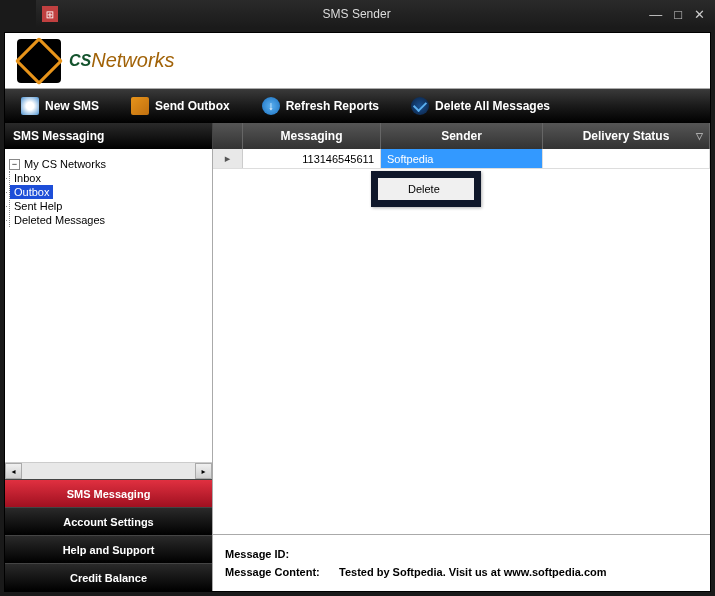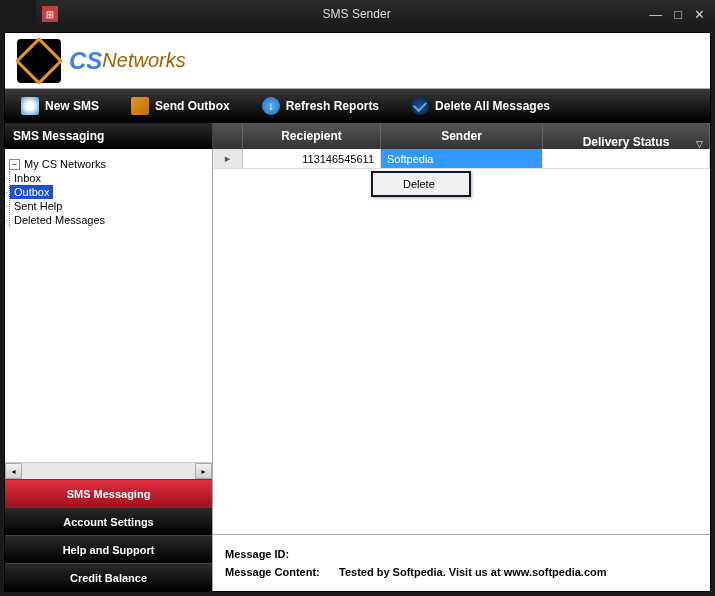--- a/index.html
+++ b/index.html
@@ -10,40 +10,40 @@
 .title-icon::after { content: "⊞"; color: #fff; font-size: 10px; }
 .title-text { flex: 1; text-align: center; }
 .window-controls { display: flex; gap: 12px; padding-right: 4px; }
 .window-controls span { color: #ccc; cursor: pointer; font-size: 13px; }
 
 .content { flex: 1; background: #fff; margin: 4px; display: flex; flex-direction: column; border: 1px solid #000; }
 
 .logo-bar { height: 56px; background: #fff; display: flex; align-items: center; padding: 0 12px; border-bottom: 1px solid #aaa; }
 .logo-icon { width: 44px; height: 44px; background: #000; border-radius: 4px; display: flex; align-items: center; justify-content: center; margin-right: 8px; position: relative; }
 .logo-icon::before { content: ""; position: absolute; width: 28px; height: 28px; border: 3px solid #e8941a; transform: rotate(45deg); border-radius: 2px; }
-.logo-text1 { color: #3b82f6; font-size: 24px; font-weight: bold; font-style: italic; }
+.logo-text1 { color: #14532d; font-size: 16px; font-weight: bold; font-style: italic; }
 .logo-text2 { color: #a16207; font-size: 20px; font-weight: normal; font-style: italic; }
 
 .toolbar { height: 34px; background: linear-gradient(#3a3a3a, #1a1a1a, #000); display: flex; align-items: center; }
 .tb-btn { display: flex; align-items: center; color: #fff; font-size: 12px; font-weight: bold; padding: 0 16px; height: 100%; cursor: pointer; gap: 6px; }
 .tb-icon { width: 18px; height: 18px; }
 .icon-newsms { background: radial-gradient(circle, #fff 30%, #4a90d0); border-radius: 2px; }
 .icon-outbox { background: linear-gradient(135deg, #e8941a, #c07010); border-radius: 2px; }
 .icon-refresh { background: radial-gradient(circle, #5bb0f0, #1a70c0); border-radius: 50%; position: relative; }
 .icon-refresh::after { content: "↓"; color: #fff; position: absolute; left: 50%; top: 50%; transform: translate(-50%, -50%); font-size: 12px; font-weight: bold; }
 .icon-delete { width: 18px; height: 18px; background: radial-gradient(circle, #1a5090, #0a2040); border-radius: 50%; position: relative; }
 .icon-delete::after { content: ""; position: absolute; width: 10px; height: 6px; border-left: 2px solid #5bb0f0; border-bottom: 2px solid #5bb0f0; top: 4px; left: 3px; transform: rotate(-45deg); }
 
 .headers { height: 26px; background: linear-gradient(#2a2a2a, #000); display: flex; color: #fff; font-size: 12px; font-weight: bold; }
 .hdr-sidebar { width: 208px; padding-left: 8px; display: flex; align-items: center; border-right: 1px solid #444; }
 .hdr-marker { width: 30px; background: linear-gradient(#555, #333); border-right: 1px solid #666; }
 .hdr-col { display: flex; align-items: center; justify-content: center; border-right: 1px solid #666; background: linear-gradient(#555, #333); }
 .hdr-recipient { width: 138px; }
 .hdr-sender { width: 162px; }
-.hdr-delivery { flex: 1; position: relative; align-items: flex-end; }
+.hdr-delivery { flex: 1; position: relative; }
 .filter-arrow { position: absolute; right: 6px; color: #aaa; font-size: 9px; }
 
 .body-row { flex: 1; display: flex; min-height: 0; }
 .sidebar { width: 208px; display: flex; flex-direction: column; border-right: 1px solid #aaa; }
 .tree { flex: 1; background: #fff; padding: 8px 4px; font-size: 11px; color: #000; overflow: hidden; }
 .tree-root { display: flex; align-items: center; gap: 4px; padding: 1px 0; }
 .tree-toggle { width: 11px; height: 11px; border: 1px solid #888; display: flex; align-items: center; justify-content: center; font-size: 9px; line-height: 1; cursor: pointer; }
 .tree-children { margin-left: 0; }
 .tree-item { padding: 1px 4px; cursor: pointer; position: relative; }
 .tree-item::before { content: ""; position: absolute; left: -11px; top: 50%; width: 8px; border-top: 1px dotted #888; }
@@ -61,21 +61,21 @@
 .main { flex: 1; display: flex; flex-direction: column; }
 .grid { flex: 1; background: #fff; font-size: 11px; position: relative; }
 .grid-row { display: flex; height: 20px; border-bottom: 1px solid #ddd; }
 .grid-marker { width: 30px; background: #e8e8e8; border-right: 1px solid #ccc; display: flex; align-items: center; justify-content: center; color: #555; }
 .grid-cell { border-right: 1px solid #ddd; padding: 2px 6px; display: flex; align-items: center; }
 .grid-cell.selected { background: #3399ff; color: #fff; }
 .cell-recipient { width: 138px; justify-content: flex-end; }
 .cell-sender { width: 162px; }
 .cell-delivery { flex: 1; }
 
-.context-menu { position: absolute; top: 22px; left: 158px; background: #f0f0f0; border: 2px solid #0f172a; box-shadow: 1px 1px 3px rgba(0,0,0,0.3); padding: 2px; font-size: 11px; }
+.context-menu { position: absolute; top: 22px; left: 158px; background: #f0f0f0; border: 7px solid #0f172a; box-shadow: 1px 1px 3px rgba(0,0,0,0.3); padding: 2px; font-size: 11px; }
 .ctx-item { padding: 3px 32px 3px 28px; cursor: pointer; }
 
 .details { border-top: 1px solid #aaa; padding: 10px 12px; font-size: 11px; background: #fff; }
 .detail-row { display: flex; padding: 3px 0; }
 .detail-label { font-weight: bold; width: 114px; }
 .detail-value { font-weight: bold; }
 </style>
 </head>
 <body>
 
@@ -112,21 +112,21 @@
       </div>
       <div class="tb-btn">
         <div class="icon-delete"></div>
         <span>Delete All Messages</span>
       </div>
     </div>
 
     <div class="headers">
       <div class="hdr-sidebar">SMS Messaging</div>
       <div class="hdr-marker"></div>
-      <div class="hdr-col hdr-recipient">Reciepient</div>
+      <div class="hdr-col hdr-recipient">Messaging</div>
       <div class="hdr-col hdr-sender">Sender</div>
       <div class="hdr-col hdr-delivery">
         <span>Delivery Status</span>
         <span class="filter-arrow">▽</span>
       </div>
     </div>
 
     <div class="body-row">
       <div class="sidebar">
         <div class="tree">

